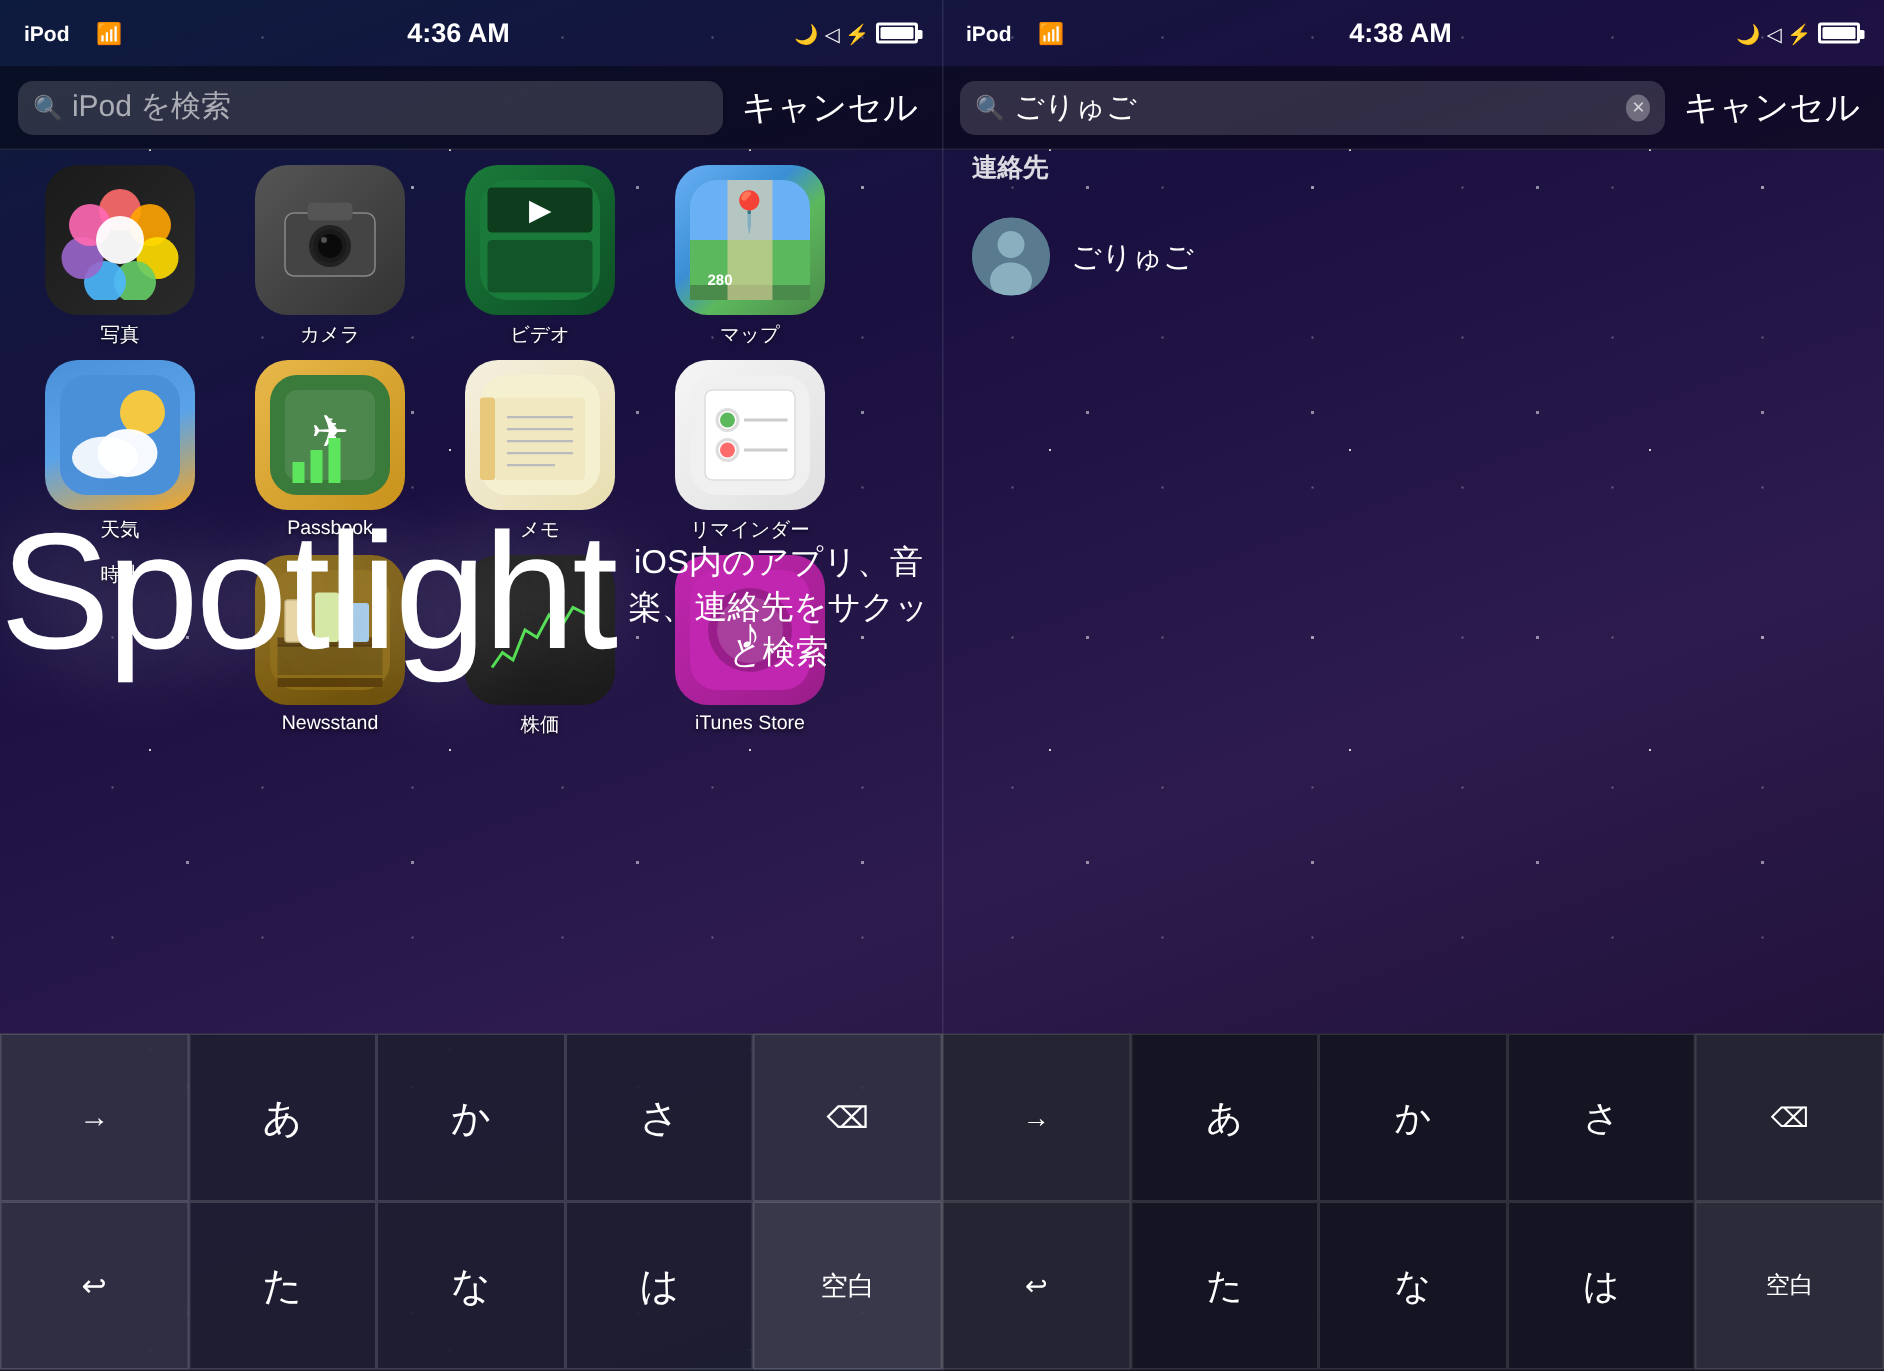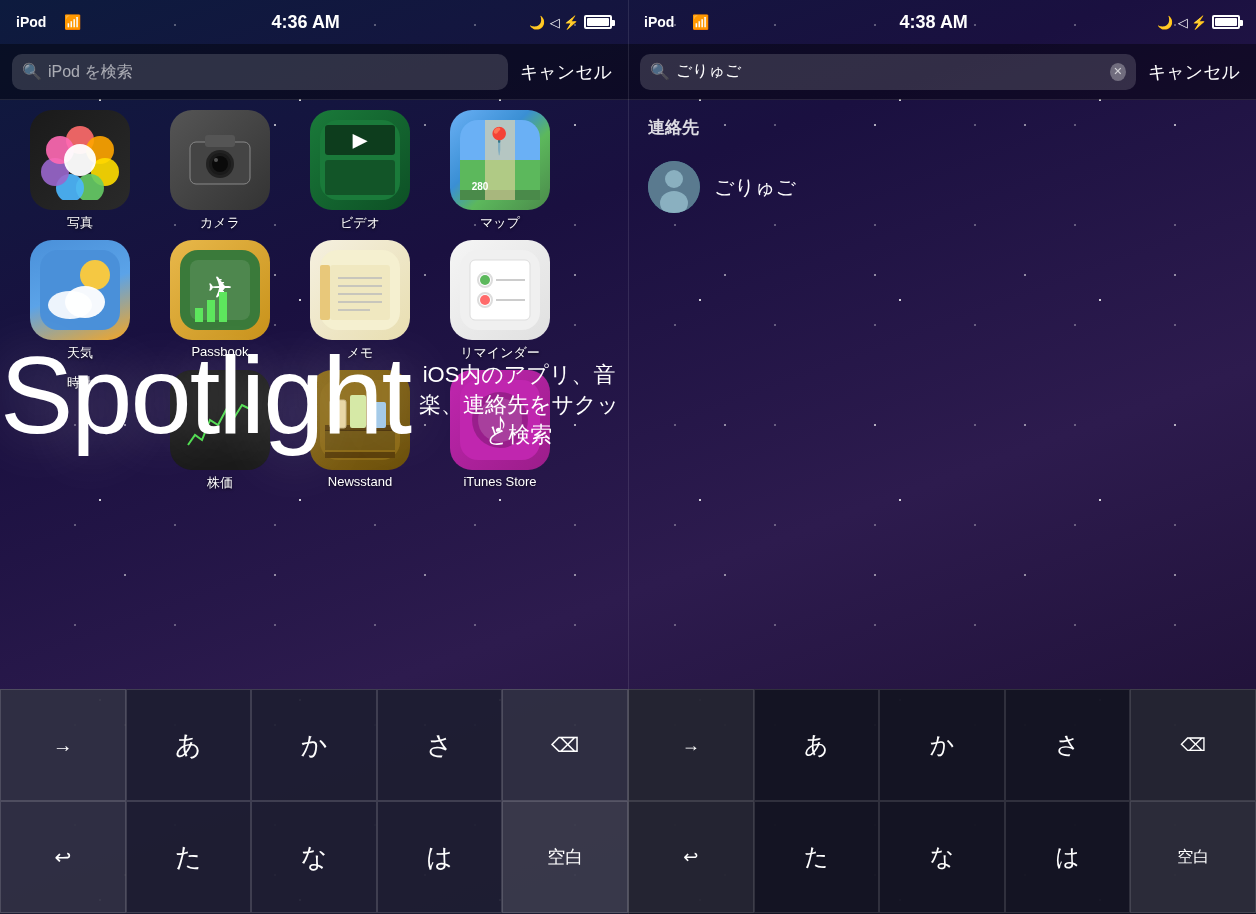--- a/index.html
+++ b/index.html
@@ -130,31 +130,31 @@
       padding: 0 10px;
       height: 36px;
       gap: 6px;
     }
 
     .search-input-wrap input {
       background: transparent;
       border: none;
       outline: none;
       color: white;
-      font-size: 16px;
+      font-size: 20px;
       width: 100%;
     }
 
     .search-input-wrap input::placeholder {
       color: rgba(255,255,255,0.6);
     }
 
     .cancel-btn {
       color: white;
-      font-size: 18px;
+      font-size: 23px;
       background: none;
       border: none;
       cursor: pointer;
       padding: 0 4px;
     }
 
     .clear-btn {
       color: rgba(255,255,255,0.7);
       background: rgba(255,255,255,0.3);
       border: none;
@@ -334,21 +334,21 @@
       color: white;
       margin-top: 20px;
       text-align: center;
       font-weight: 400;
     }
 
     .contacts-section {
       position: absolute;
       top: 100px;
       left: 0; right: 0;
-      padding: 16px 20px;
+      padding: 0 20px;
     }
 
     .section-title {
       color: rgba(255,255,255,0.85);
       font-size: 17px;
       font-weight: 600;
       margin-bottom: 12px;
     }
 
     .contact-item {
@@ -577,45 +577,45 @@
         </div>
         <span class="app-label">リマインダー</span>
       </div>
     </div>
 
     <div class="app-row">
       <div class="app-item">
         <span class="app-label">時計</span>
       </div>
       <div class="app-item">
-        <div class="app-icon icon-stocks">
-          <svg width="80" height="80" viewBox="0 0 80 80">
-            <rect width="80" height="80" rx="18" fill="#1a1a1a"></rect>
-
-            <polyline points="8,65 15,55 22,60 30,40 38,45 46,30 54,38 62,25 72,30" fill="none" stroke="#4cdd4c" stroke-width="2"></polyline>
-          </svg>
-        </div>
-        <span class="app-label">株価</span>
-      </div>
-      <div class="app-item">
         <div class="app-icon icon-newsstand">
           <svg width="80" height="80" viewBox="0 0 80 80">
             <rect width="80" height="80" rx="18" fill="#8B6914"></rect>
 
             <rect x="5" y="45" width="70" height="6" fill="#5a3d08"></rect>
             <rect x="5" y="72" width="70" height="6" fill="#5a3d08"></rect>
 
             <rect x="10" y="20" width="16" height="28" rx="2" fill="#e8d4a0"></rect>
             <rect x="10" y="20" width="16" height="28" rx="2" fill="none" stroke="#c8b480" stroke-width="1"></rect>
             <rect x="30" y="15" width="16" height="33" rx="2" fill="#d4e8a0"></rect>
             <rect x="50" y="22" width="16" height="26" rx="2" fill="#a0c8e8"></rect>
             <rect x="5" y="50" width="70" height="20" fill="rgba(0,0,0,0.2)"></rect>
           </svg>
         </div>
         <span class="app-label">Newsstand</span>
+      </div>
+      <div class="app-item">
+        <div class="app-icon icon-stocks">
+          <svg width="80" height="80" viewBox="0 0 80 80">
+            <rect width="80" height="80" rx="18" fill="#1a1a1a"></rect>
+
+            <polyline points="8,65 15,55 22,60 30,40 38,45 46,30 54,38 62,25 72,30" fill="none" stroke="#4cdd4c" stroke-width="2"></polyline>
+          </svg>
+        </div>
+        <span class="app-label">株価</span>
       </div>
       <div class="app-item">
         <div class="app-icon icon-itunes">
           <svg width="80" height="80" viewBox="0 0 80 80">
             <rect width="80" height="80" rx="18" fill="#c026af"></rect>
             <circle cx="40" cy="40" r="28" fill="rgba(0,0,0,0.2)"></circle>
             <circle cx="40" cy="40" r="22" fill="rgba(255,255,255,0.15)"></circle>
             <text x="40" y="52" text-anchor="middle" fill="white" font-size="28" font-weight="bold">♪</text>
           </svg>
         </div>

